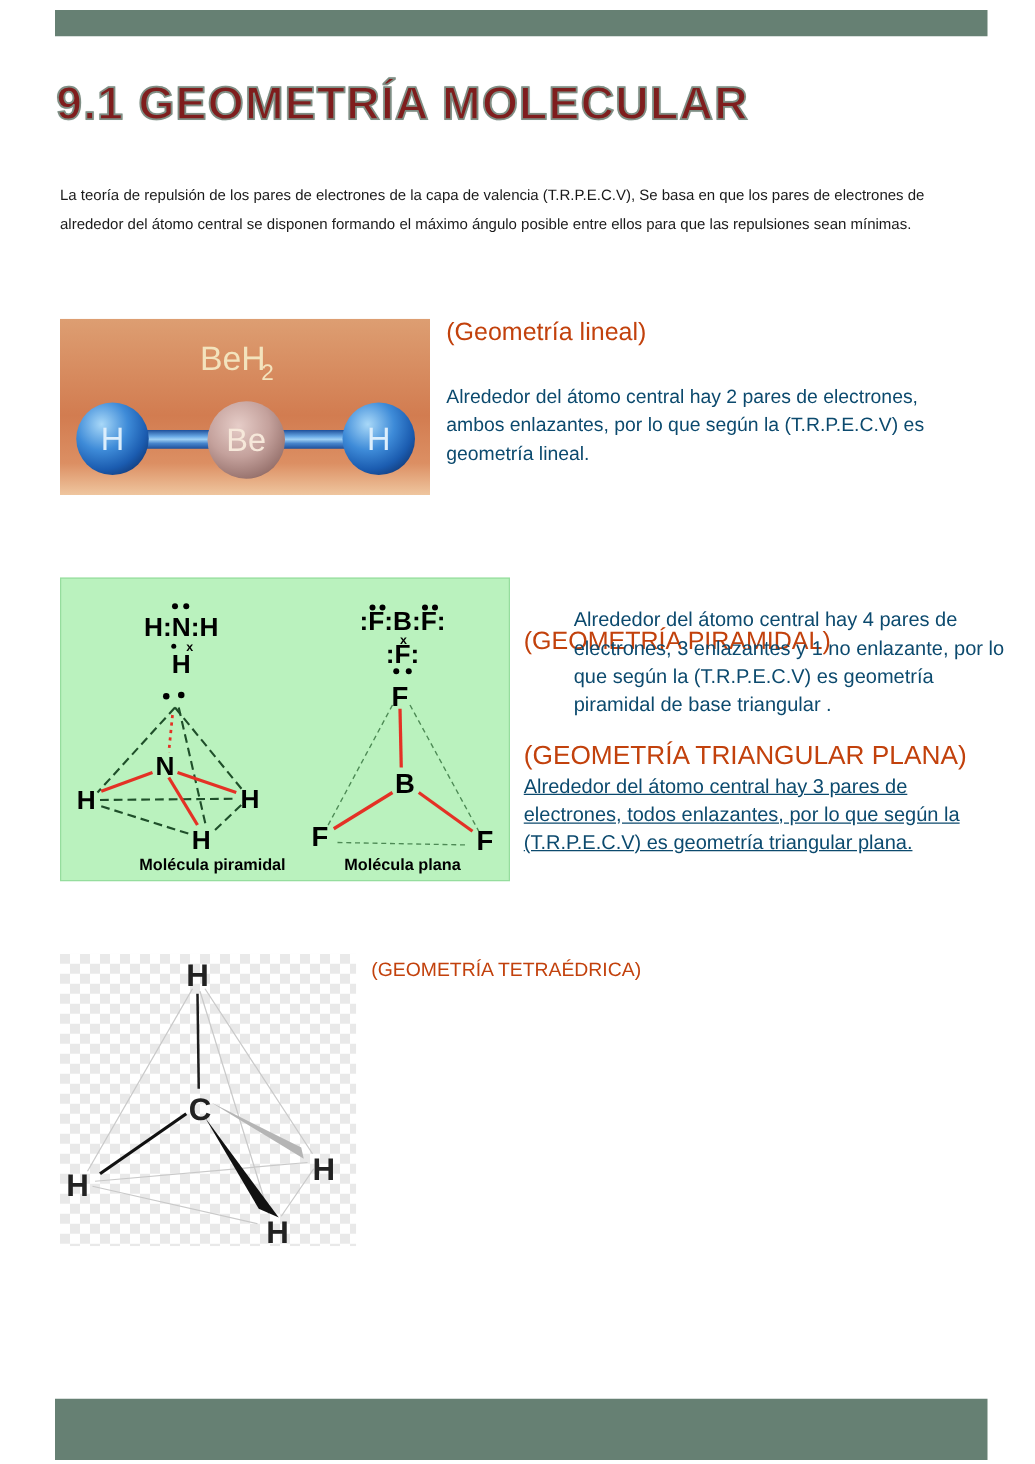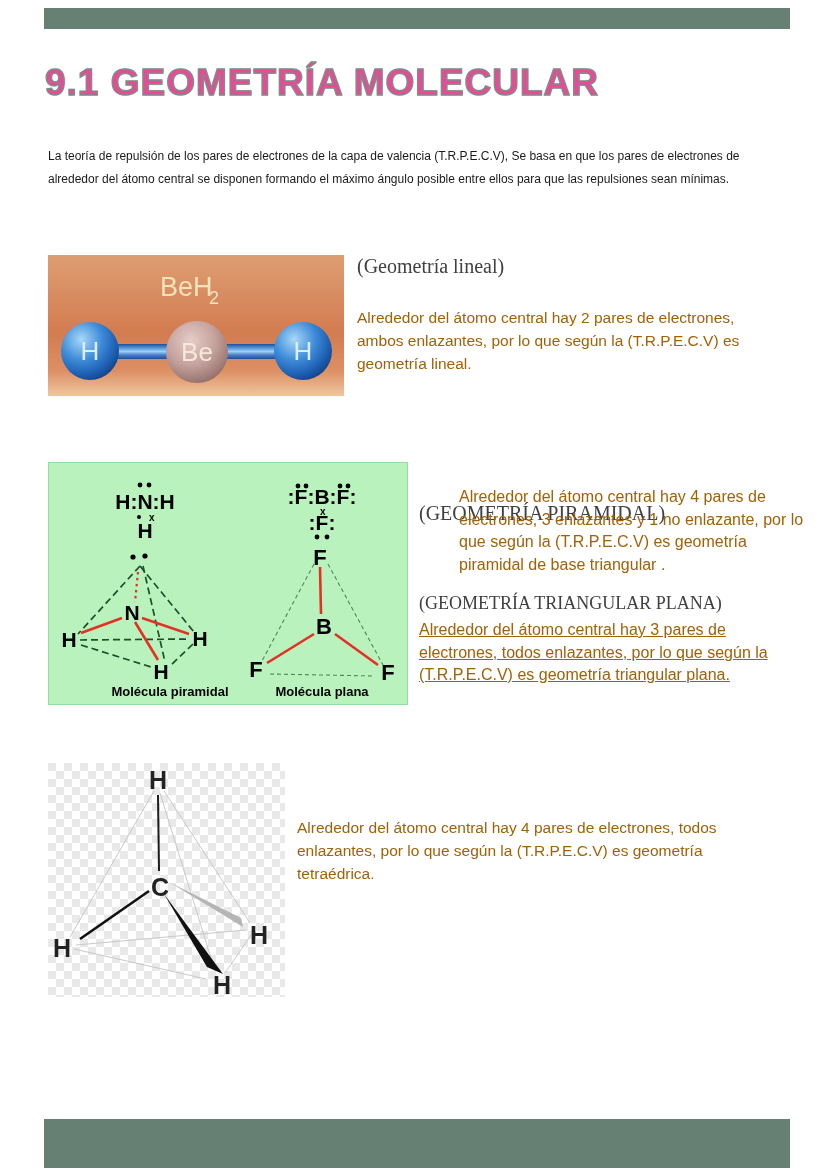--- a/index.html
+++ b/index.html
@@ -2,30 +2,30 @@
 <html><head>
 <meta charset="utf-8">
 <style>
   html,body{margin:0;padding:0;background:#fff;}
   #page{position:relative;width:828px;height:1171px;background:#ffffff;overflow:hidden;
         font-family:"Liberation Sans","DejaVu Sans",sans-serif;color:#1a1a1a;}
   .bar{position:absolute;left:44px;width:746px;background:#668073;}
   #top-bar{top:8px;height:21px;}
   #footer-bar{top:1119px;height:49px;}
   #page-title{position:absolute;left:45px;top:62px;font-size:37px;font-weight:bold;
-        letter-spacing:1px;color:#ec4899;-webkit-text-stroke:1.4px #7e8e84;
+        letter-spacing:1px;color:#7f1d1d;-webkit-text-stroke:1.4px #7e8e84;
         text-shadow:0 0 1px #7e8e84, 0 0 1px #7e8e84;}
   #intro{position:absolute;left:48px;top:145px;width:744px;font-size:12px;line-height:23px;}
-  .body-text{position:absolute;font-size:15.5px;line-height:23px;color:#a16207;}
-  .heading{position:absolute;color:#404040;font-family:Liberation Serif, serif;}
+  .body-text{position:absolute;font-size:15.5px;line-height:23px;color:#0c4a6e;}
+  .heading{position:absolute;color:#c2410c;}
   #lineal-heading{left:357px;top:255px;font-size:20px;}
   #lineal-body{left:357px;top:306px;width:416px;}
   #piramidal-heading{left:419px;top:458px;font-size:20px;margin-top:44px;}
   #piramidal-body{left:419px;top:486px;width:356px;font-size:16px;line-height:22.5px;margin-left:40px;}
-  #plana-heading{left:419px;top:593px;font-size:18px;}
+  #plana-heading{left:419px;top:593px;font-size:21px;}
   #plana-body{left:419px;top:619px;width:356px;font-size:16px;line-height:22.5px;text-decoration:underline;}
   #tetra-heading{left:297px;top:768px;font-size:15.5px;}
   #tetra-body{left:297px;top:816px;width:486px;}
   .figure{position:absolute;}
   #fig-beh2{left:48px;top:255px;width:296px;height:141px;}
   #fig-green{left:48px;top:462px;width:360px;height:243px;}
   #fig-ch4{left:48px;top:763px;width:237px;height:234px;}
   svg{display:block;}
 </style>
 </head>
@@ -180,17 +180,17 @@
         <polygon points="116,131 159,204 175,211" fill="#111111"></polygon>
         <polygon points="121,119 193,155 195,164" fill="#b5b5b5"></polygon>
         <text x="110" y="26" text-anchor="middle" font-size="25" font-weight="600" fill="#222">H</text>
         <text x="112" y="133" text-anchor="middle" font-size="25" font-weight="600" fill="#222">C</text>
         <text x="14" y="194" text-anchor="middle" font-size="25" font-weight="600" fill="#222">H</text>
         <text x="211" y="181" text-anchor="middle" font-size="25" font-weight="600" fill="#222">H</text>
         <text x="174" y="231" text-anchor="middle" font-size="25" font-weight="600" fill="#222">H</text>
       </g>
     </svg>
   </div>
-  <div id="tetra-body" class="body-text">Alrededor del átomo central hay 4 pares de electrones, todos enlazantes, por lo que según la (T.R.P.E.C.V) es geometría tetraédrica.</div>
+  <div id="tetra-heading" class="heading">(GEOMETRÍA TETRAÉDRICA)</div>
 
   <div id="footer-bar" class="bar"></div>
 
 </div>
 
 </body></html>

